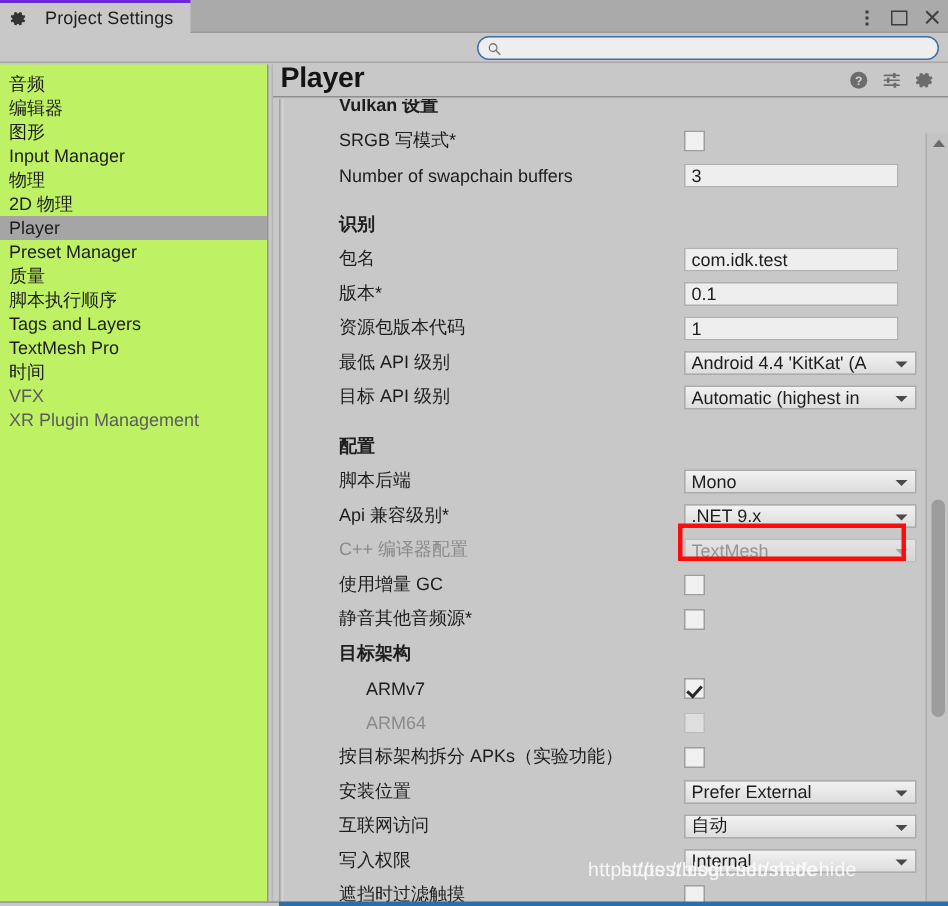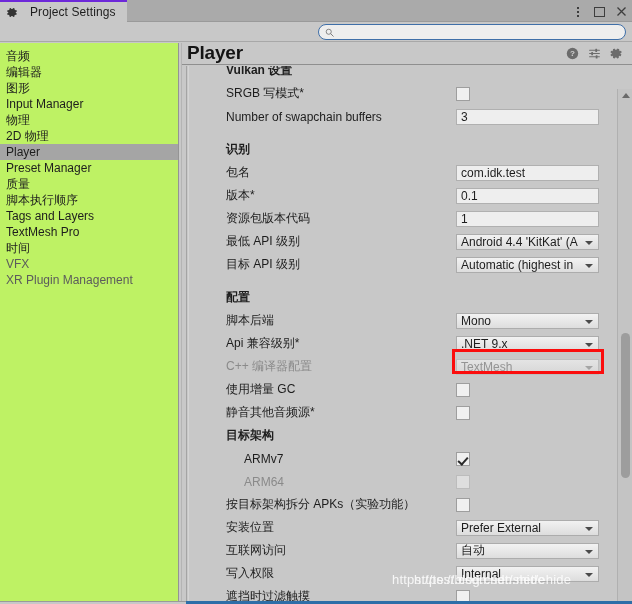--- a/index.html
+++ b/index.html
@@ -166,21 +166,21 @@
     width: 143px; height: 16px;
     background: #eeeeee;
     border: 1px solid #b0b0b0;
     font-size: 12px; color: #1d1d1d;
     line-height: 14px;
     padding: 0 0 0 4px;
     font-family: inherit;
     outline: none;
   }
   .dropdown {
-    width: 143px; height: 16px;
+    width: 155px; height: 16px;
     background: linear-gradient(#f2f2f2, #dddddd);
     border: 1px solid #acacac;
     font-size: 12px; color: #1d1d1d;
     display: flex; align-items: center;
     padding-left: 4px;
     position: relative;
     overflow: hidden;
     white-space: nowrap;
     justify-content: center;
   }

